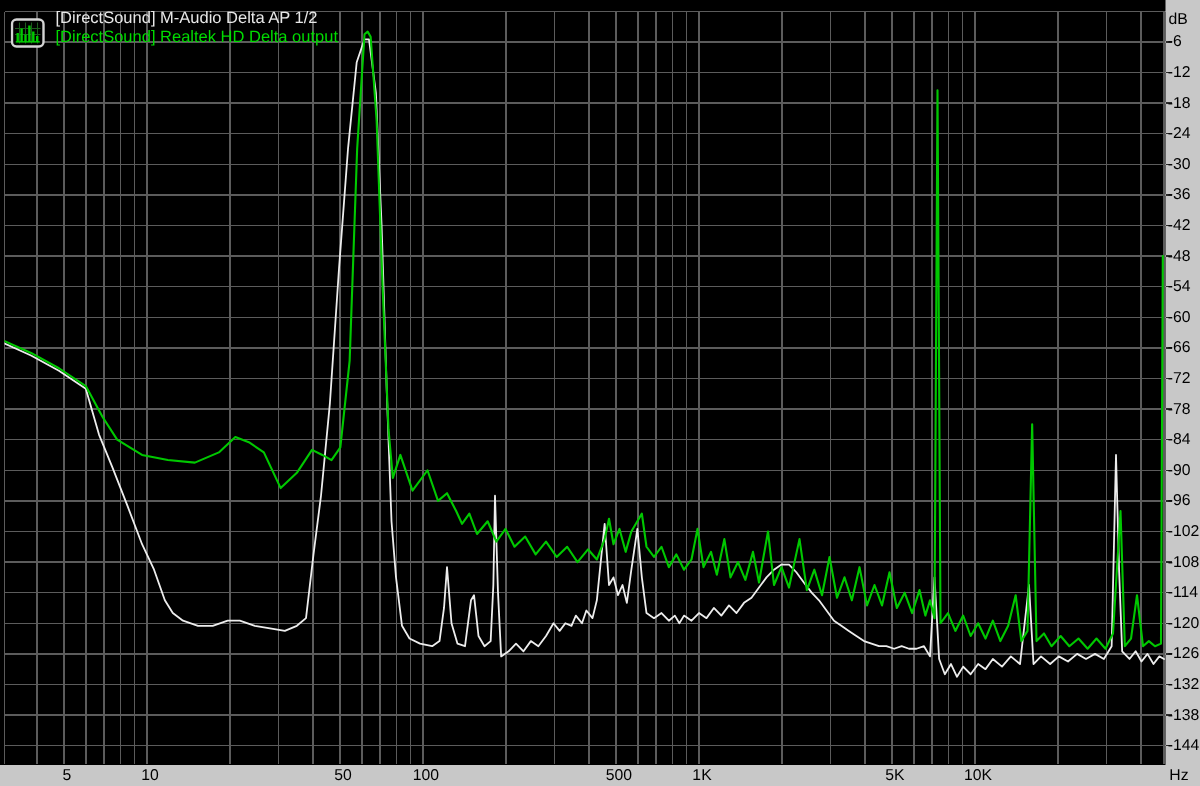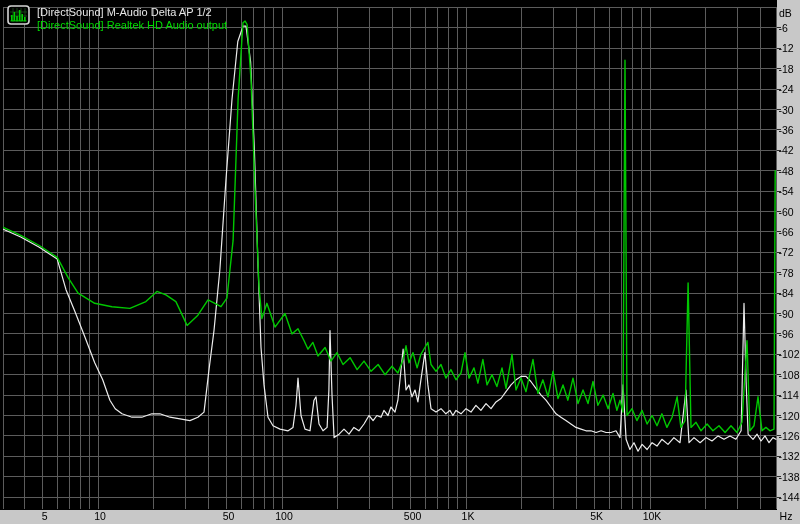--- a/index.html
+++ b/index.html
@@ -1,19 +1,19 @@
 <!DOCTYPE html>
 <html><head>
 <meta charset="utf-8">
 <style>
   html,body{margin:0;padding:0;background:#000;}
   body{width:800px;height:524px;position:relative;overflow:hidden;
        font-family:"Liberation Sans",sans-serif;}
   #plot-svg{position:absolute;top:0;left:0;}
-  .legend{position:absolute;top:5px;left:7px;display:flex;gap:7px;align-items:flex-start;z-index:5;}
+  .legend{position:absolute;top:5px;left:7px;display:flex;gap:7px;align-items:flex-end;z-index:5;}
   .legend-labels{display:flex;flex-direction:column;line-height:13px;font-size:11px;padding-top:1px;}
   .legend-line1{color:#e8e8e8;}
   .legend-line2{color:#00dc00;}
   .spectrum-icon-box{width:23px;height:20px;flex:0 0 auto;}
   text{font-family:"Liberation Sans",sans-serif;font-size:10.5px;fill:#000;}
 </style>
 </head>
 <body>
 
 <svg id="plot-svg" width="800" height="524">
@@ -177,15 +177,15 @@
       <rect x="6.6" y="7" width="1.6" height="9"></rect>
       <rect x="9.2" y="11" width="1.6" height="5"></rect>
       <rect x="11.8" y="5" width="1.6" height="11"></rect>
       <rect x="14.4" y="9" width="1.6" height="7"></rect>
       <rect x="17" y="12" width="1.6" height="4"></rect>
       <rect x="3.5" y="15.4" width="16" height="1"></rect>
     </g>
   </svg>
   <div class="legend-labels">
     <span class="legend-line1">[DirectSound] M-Audio Delta AP 1/2</span>
-    <span class="legend-line2">[DirectSound] Realtek HD Audio output</span>
+    <span class="legend-line2">[DirectSound] Realtek HD Delta output</span>
   </div>
 </div>
 
 </body></html>

